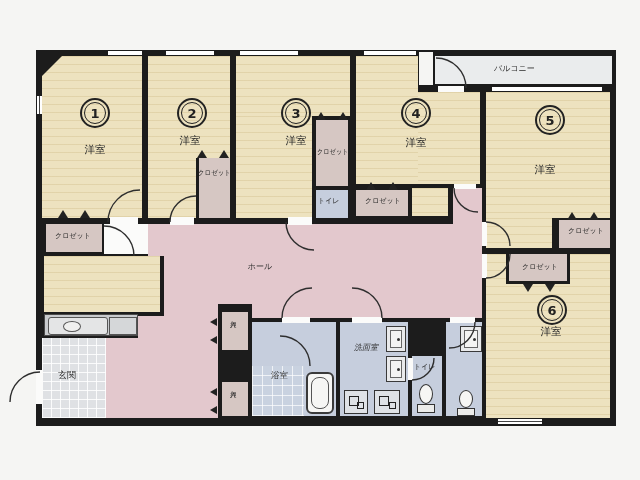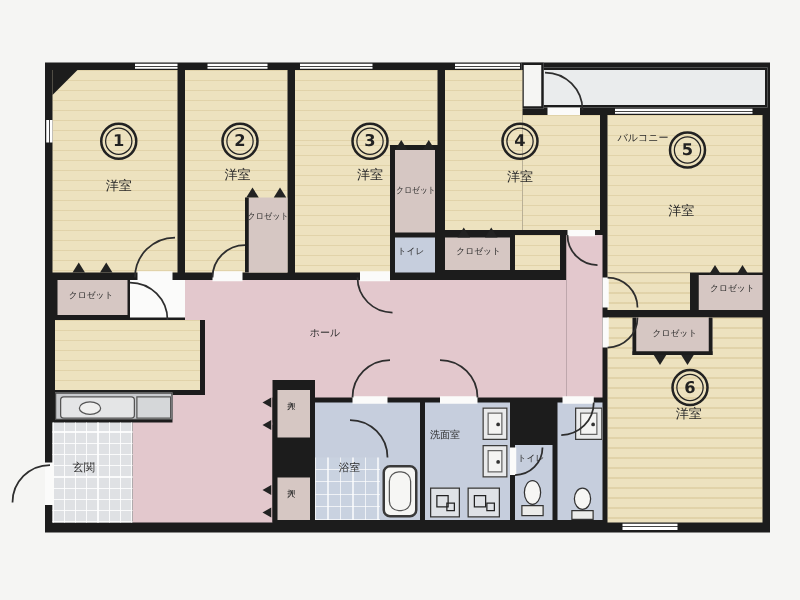--- a/index.html
+++ b/index.html
@@ -224,24 +224,24 @@
     </div>
 
   <div class="abs lbl big" style="left:80px;top:144px;width:30px;text-align:center;">洋室</div>
   <div class="abs lbl big" style="left:175px;top:135px;width:30px;text-align:center;">洋室</div>
   <div class="abs lbl big" style="left:281px;top:135px;width:30px;text-align:center;">洋室</div>
   <div class="abs lbl big" style="left:401px;top:137px;width:30px;text-align:center;">洋室</div>
   <div class="abs lbl big" style="left:530px;top:164px;width:30px;text-align:center;">洋室</div>
   <div class="abs lbl big" style="left:536px;top:326px;width:30px;text-align:center;">洋室</div>
 
   <div class="abs lbl" style="left:240px;top:263px;width:40px;text-align:center;font-size:8px;">ホール</div>
-  <div class="abs lbl" style="left:494px;top:65px;font-size:8px;margin-top:42px;">バルコニー</div>
+  <div class="abs lbl" style="left:494px;top:65px;font-size:8px;">バルコニー</div>
   <div class="abs lbl" style="left:58px;top:371px;font-size:9px;">玄関</div>
   <div class="abs lbl" style="left:271px;top:371px;font-size:8.5px;">浴室</div>
-  <div class="abs lbl" style="left:344px;top:344px;font-size:8px;">洗面室</div>
+  <div class="abs lbl" style="left:354px;top:344px;font-size:8px;font-style:italic;">洗面室</div>
   <div class="abs lbl tiny" style="left:318px;top:198px;">トイレ</div>
   <div class="abs lbl tiny" style="left:414px;top:364px;">トイレ</div>
   <div class="abs lbl tiny" style="left:55px;top:233px;">クロゼット</div>
   <div class="abs lbl tiny" style="left:198px;top:170px;transform:scale(0.92,1);">クロゼット</div>
   <div class="abs lbl tiny" style="left:317px;top:149px;transform:scale(0.88,1);">クロゼット</div>
   <div class="abs lbl tiny" style="left:365px;top:198px;">クロゼット</div>
   <div class="abs lbl tiny" style="left:568px;top:228px;">クロゼット</div>
   <div class="abs lbl tiny" style="left:522px;top:264px;">クロゼット</div>
   <div class="abs lbl tiny v" style="left:229px;top:316px;font-size:6.5px;">押入</div>
   <div class="abs lbl tiny v" style="left:229px;top:386px;font-size:6.5px;">押入</div>

